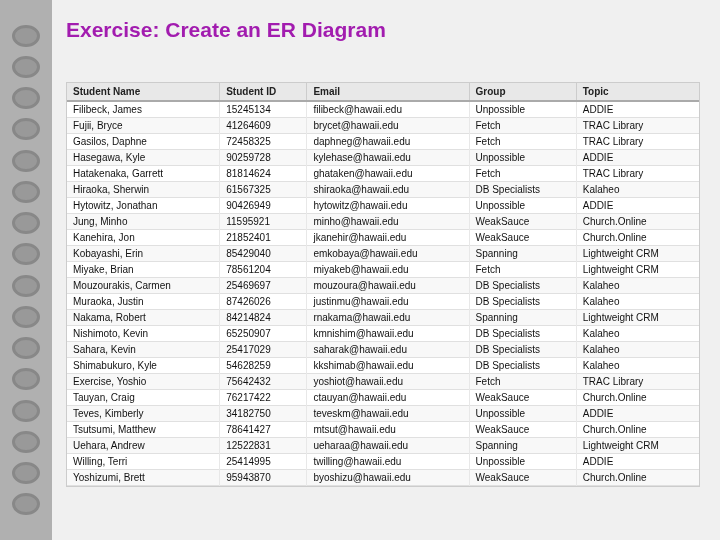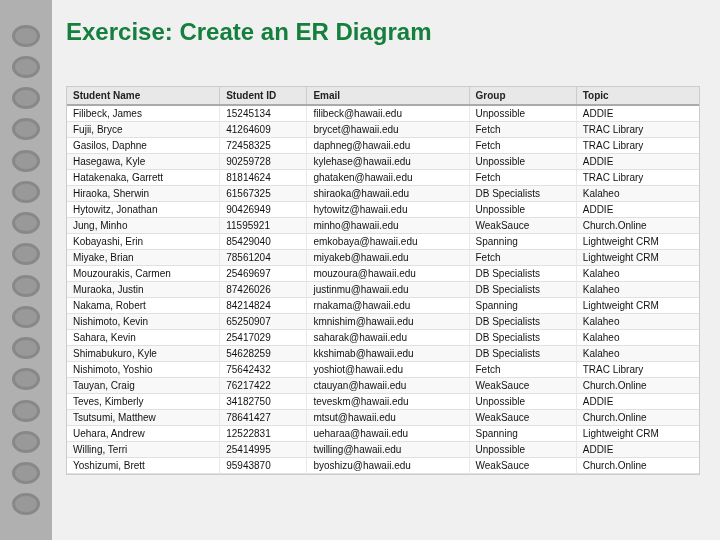--- a/index.html
+++ b/index.html
@@ -40,23 +40,23 @@
       position: absolute;
       left: 52px;
       top: 0;
       right: 0;
       bottom: 0;
       background: #f0f0f0;
       padding: 18px 20px 18px 14px;
     }
 
     h1 {
-      font-size: 24px;
+      font-size: 21px;
       font-weight: bold;
-      color: #15803d;
+      color: #a21caf;
       margin-bottom: 11px;
       font-family: Arial, sans-serif;
     }
 
     .table-container {
       background: white;
       border: 1px solid #ccc;
       overflow: hidden;
       margin-top: 40px;
     }
@@ -193,20 +193,27 @@
             <td>ADDIE</td>
           </tr>
           <tr>
             <td>Jung, Minho</td>
             <td>11595921</td>
             <td>minho@hawaii.edu</td>
             <td>WeakSauce</td>
             <td>Church.Online</td>
           </tr>
           <tr>
+            <td>Kanehira, Jon</td>
+            <td>21852401</td>
+            <td>jkanehir@hawaii.edu</td>
+            <td>WeakSauce</td>
+            <td>Church.Online</td>
+          </tr>
+          <tr>
             <td>Kobayashi, Erin</td>
             <td>85429040</td>
             <td>emkobaya@hawaii.edu</td>
             <td>Spanning</td>
             <td>Lightweight CRM</td>
           </tr>
           <tr>
             <td>Miyake, Brian</td>
             <td>78561204</td>
             <td>miyakeb@hawaii.edu</td>
@@ -249,21 +256,21 @@
             <td>Kalaheo</td>
           </tr>
           <tr>
             <td>Shimabukuro, Kyle</td>
             <td>54628259</td>
             <td>kkshimab@hawaii.edu</td>
             <td>DB Specialists</td>
             <td>Kalaheo</td>
           </tr>
           <tr>
-            <td>Nishimoto, Yoshio</td>
+            <td>Exercise, Yoshio</td>
             <td>75642432</td>
             <td>yoshiot@hawaii.edu</td>
             <td>Fetch</td>
             <td>TRAC Library</td>
           </tr>
           <tr>
             <td>Tauyan, Craig</td>
             <td>76217422</td>
             <td>ctauyan@hawaii.edu</td>
             <td>WeakSauce</td>

